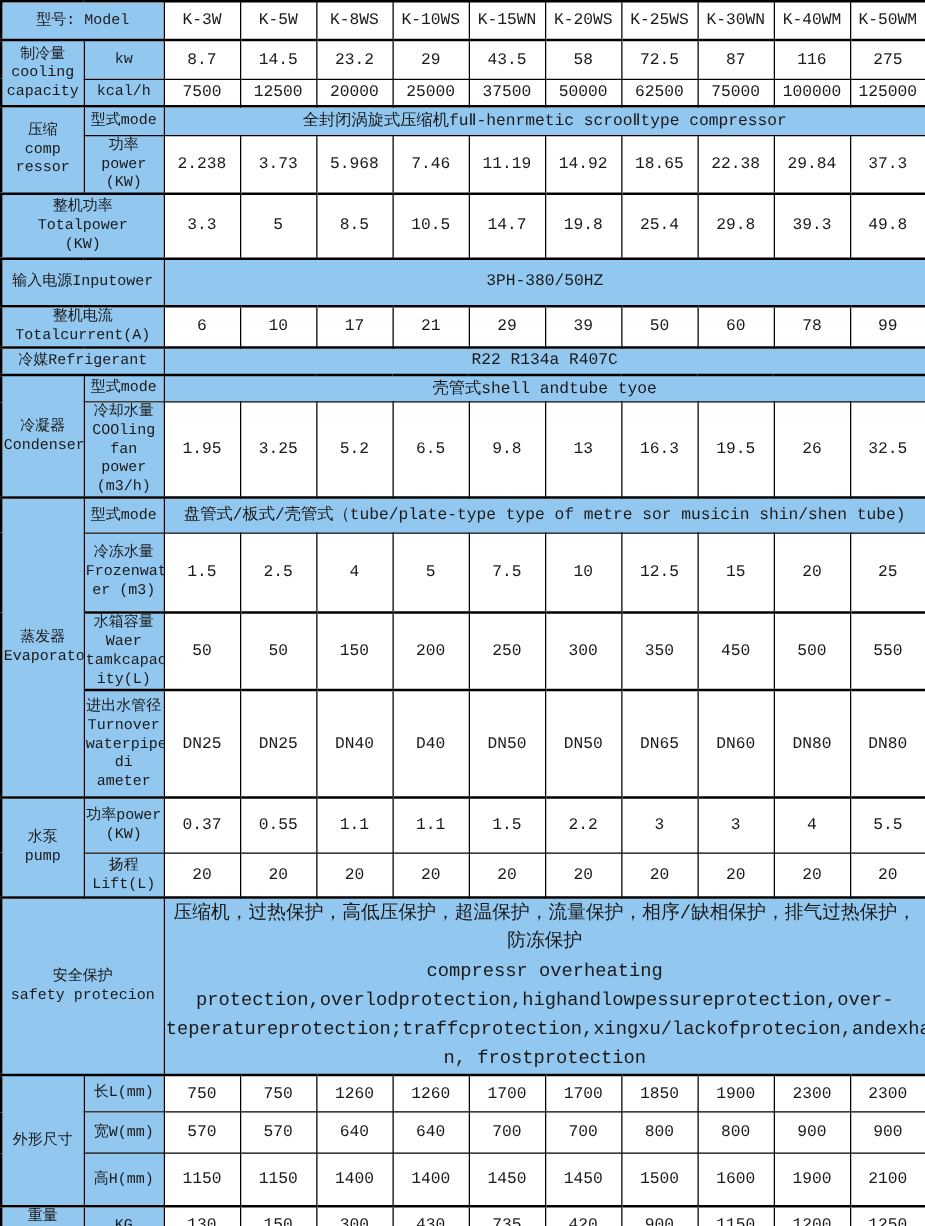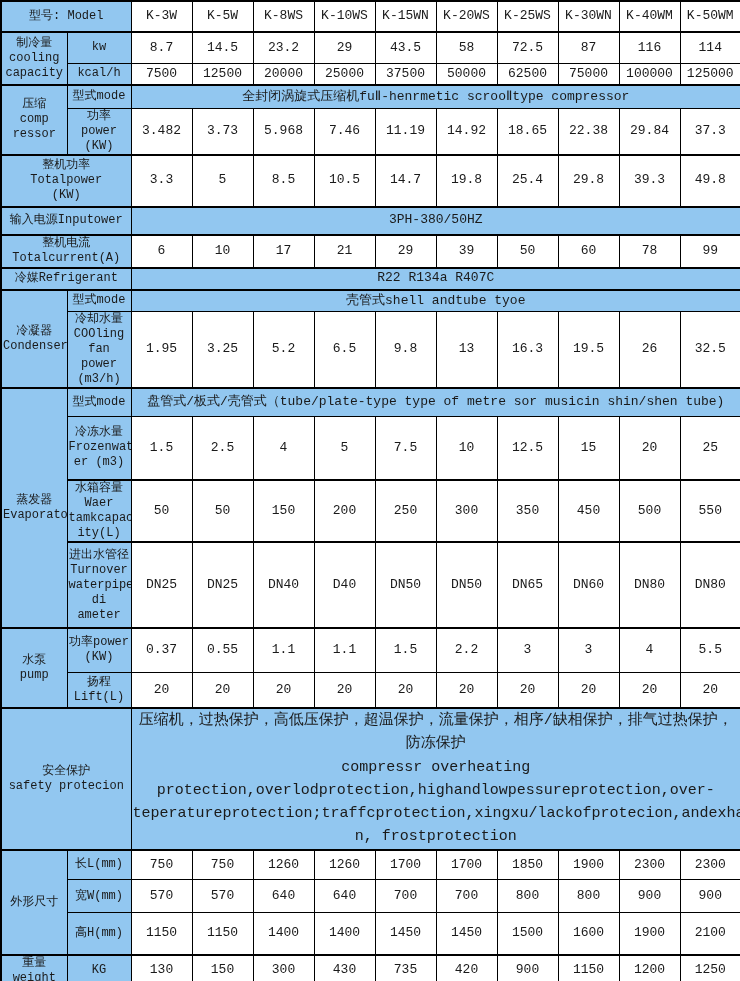--- a/index.html
+++ b/index.html
@@ -90,21 +90,21 @@
       <td class="lbl">kw</td>
     <td class="v">8.7</td>
         <td class="v">14.5</td>
         <td class="v">23.2</td>
         <td class="v">29</td>
         <td class="v">43.5</td>
         <td class="v">58</td>
         <td class="v">72.5</td>
         <td class="v">87</td>
         <td class="v">116</td>
-        <td class="v">114</td>
+        <td class="v">275</td>
       </tr>
     <tr style="height:22px">
       <td class="lbl">kcal/h</td>
     <td class="v">7500</td>
         <td class="v">12500</td>
         <td class="v">20000</td>
         <td class="v">25000</td>
         <td class="v">37500</td>
         <td class="v">50000</td>
         <td class="v">62500</td>
@@ -116,21 +116,21 @@
       <td class="lbl" rowspan="2">压缩
 comp
 ressor</td>
       <td class="lbl">型式mode</td>
       <td class="span" colspan="10">全封闭涡旋式压缩机fuⅡ-henrmetic scrooⅡtype compressor</td>
     </tr>
     <tr style="height:46px">
       <td class="lbl">功率
 power
 (KW)</td>
-    <td class="v">3.482</td>
+    <td class="v">2.238</td>
         <td class="v">3.73</td>
         <td class="v">5.968</td>
         <td class="v">7.46</td>
         <td class="v">11.19</td>
         <td class="v">14.92</td>
         <td class="v">18.65</td>
         <td class="v">22.38</td>
         <td class="v">29.84</td>
         <td class="v">37.3</td>
       </tr>
@@ -142,21 +142,21 @@
         <td class="v">5</td>
         <td class="v">8.5</td>
         <td class="v">10.5</td>
         <td class="v">14.7</td>
         <td class="v">19.8</td>
         <td class="v">25.4</td>
         <td class="v">29.8</td>
         <td class="v">39.3</td>
         <td class="v">49.8</td>
       </tr>
-    <tr class="sec" style="height:28px">
+    <tr class="sec" style="height:38px">
       <td class="lbl" colspan="2">输入电源Inputower</td>
       <td class="span" colspan="10">3PH-380/50HZ</td>
     </tr>
     <tr class="sec" style="height:33px">
       <td class="lbl" colspan="2">整机电流
 Totalcurrent(A)</td>
     <td class="v">6</td>
         <td class="v">10</td>
         <td class="v">17</td>
         <td class="v">21</td>

